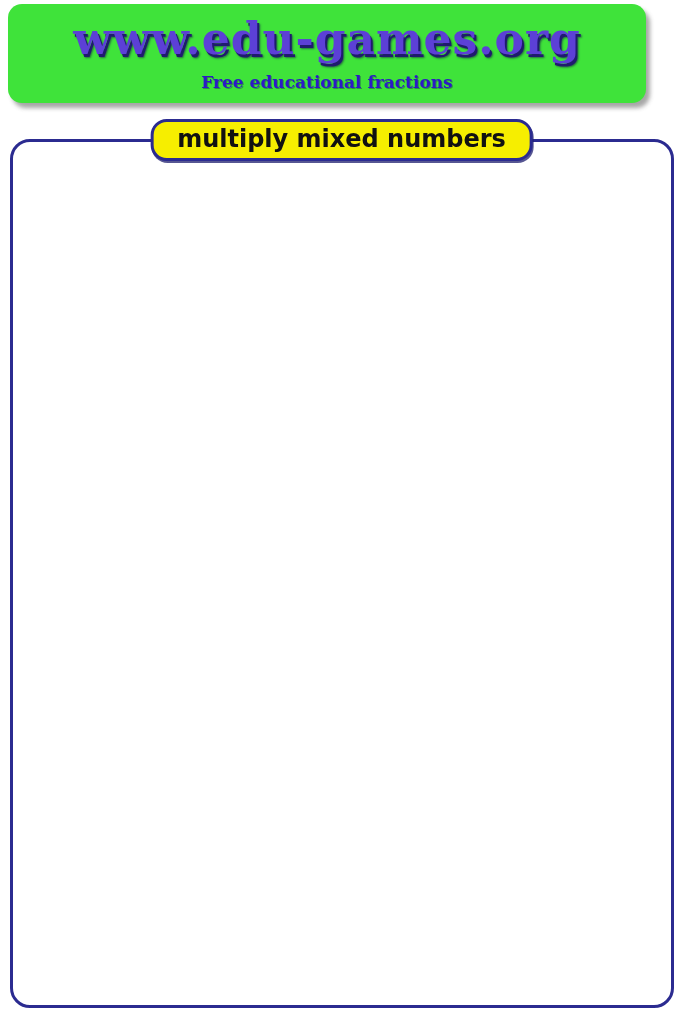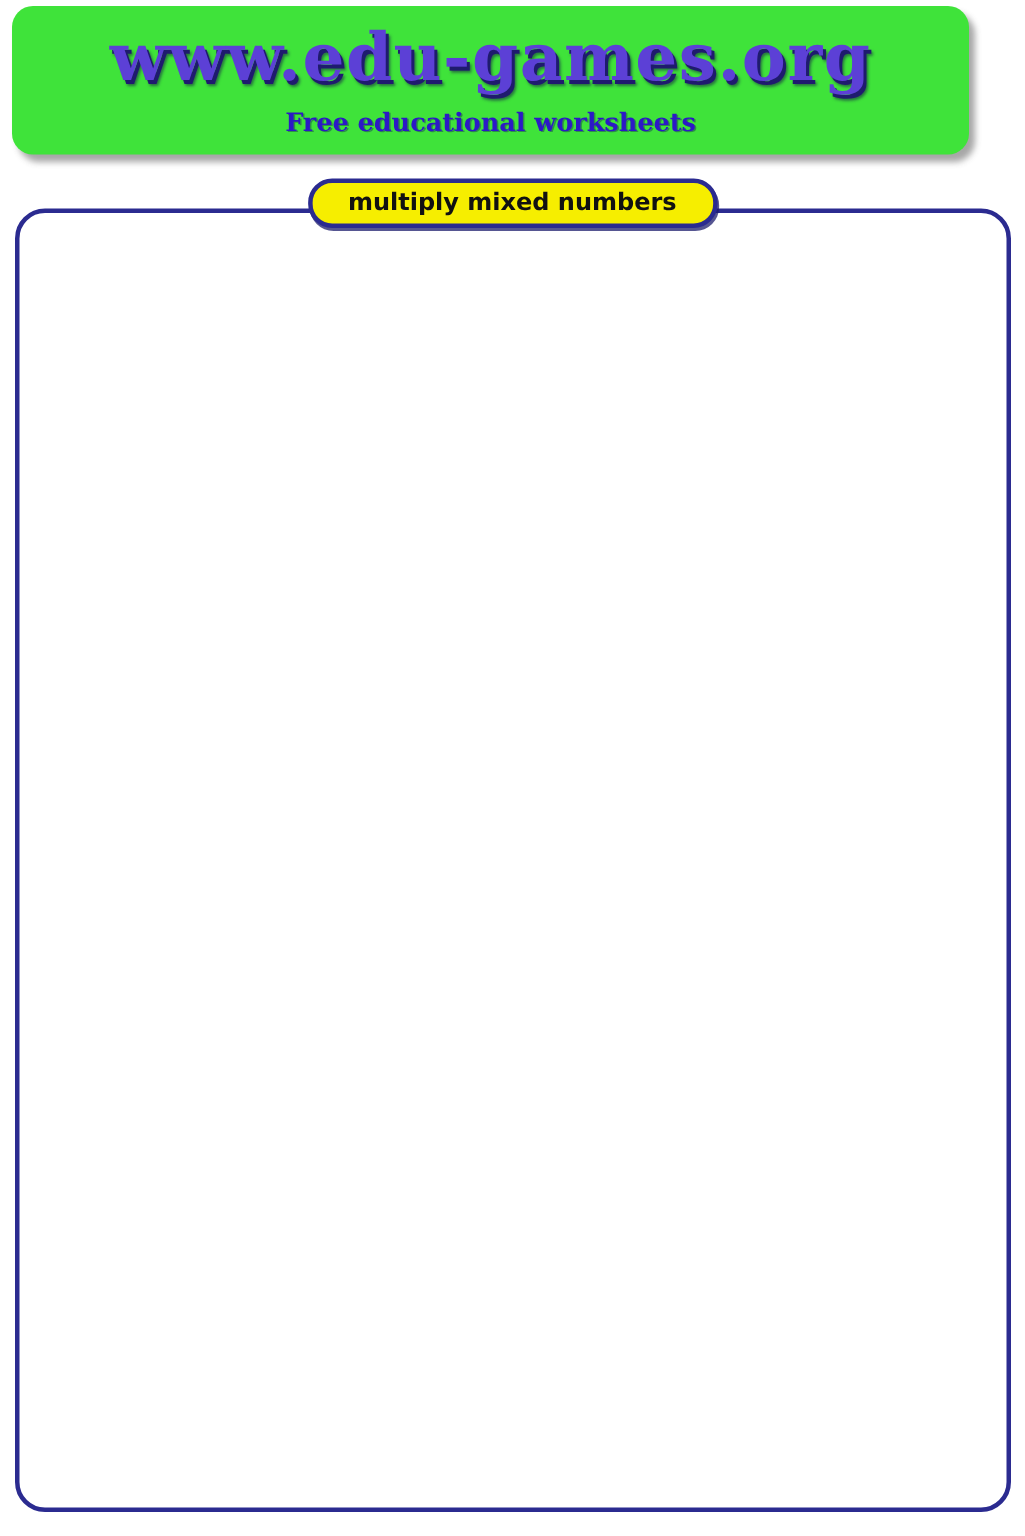--- a/index.html
+++ b/index.html
@@ -31,21 +31,21 @@
     position:absolute;left:10px;top:139px;width:658px;height:863px;
     background:#ffffff;border:3px solid #2b2b90;border-radius:20px;
     z-index:1;
   }
   .title-pill{
     position:absolute;top:119px;left:50%;transform:translateX(-50%);
     z-index:2;
     border:3px solid #2b2b90;border-radius:16px;
     padding:3px 24px 5px 24px;
     box-shadow:1px 2px 0 rgba(30,30,110,.75);
-    font-size:16px;font-weight:bold;color:#111;
+    font-size:24px;font-weight:bold;color:#111;
     white-space:nowrap;
   }
 
   
   .instructions{
     position:absolute;left:48px;top:201px;
     font-size:13.5px;line-height:19px;color:#000;
     letter-spacing:.1px;
   }
 
@@ -72,21 +72,21 @@
   .fnum{display:block;border-bottom:1.4px solid #1b1b1b;padding:0 3px 1px 3px;}
   .fden{display:block;padding-top:1px;}
   .op{font-size:27px;line-height:1;margin:0 9px;}
   .eq{font-size:27px;line-height:1;margin-left:9px;}
 </style>
 </head>
 <body>
 
 <div class="banner" style="background-color: rgb(63, 227, 58);">
   <div class="banner-title" style="color: rgb(92, 64, 214);">www.edu-games.org</div>
-  <div class="banner-sub" style="color: rgb(44, 25, 199);">Free educational worksheets</div>
+  <div class="banner-sub" style="color: rgb(44, 25, 199);">Free educational fractions</div>
 </div>
 
 <div class="sheet" style="border-color: rgb(43, 43, 144);"></div>
 
 <div class="title-pill" style="background-color: rgb(246, 238, 0); border-color: rgb(43, 43, 144);">multiply mixed numbers</div>
 
 <div class="instructions">
   <div>1. Convert your mixed numbers to improper fractions.</div>
   <div>2. Multiply the numerators of the two fractions.</div>
   <div>3. Multiply the denominators of the two fractions.</div>

